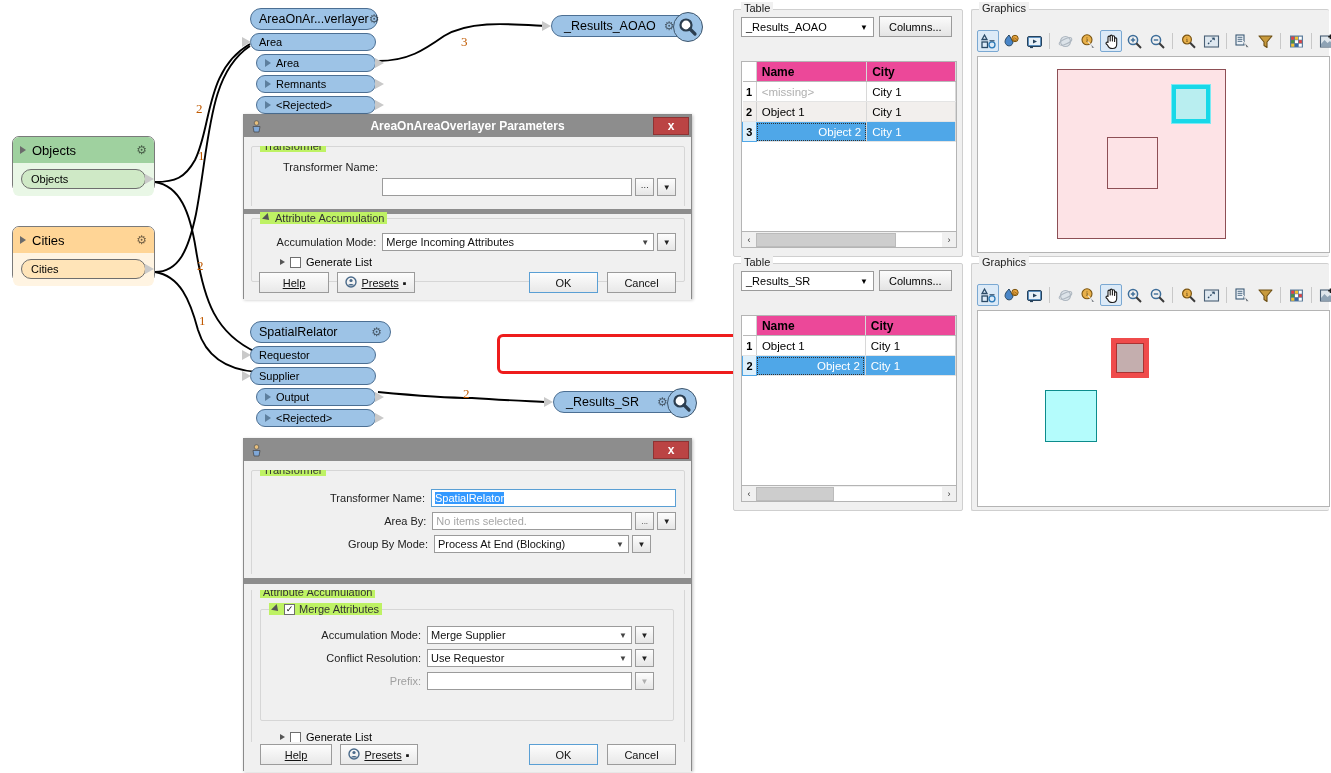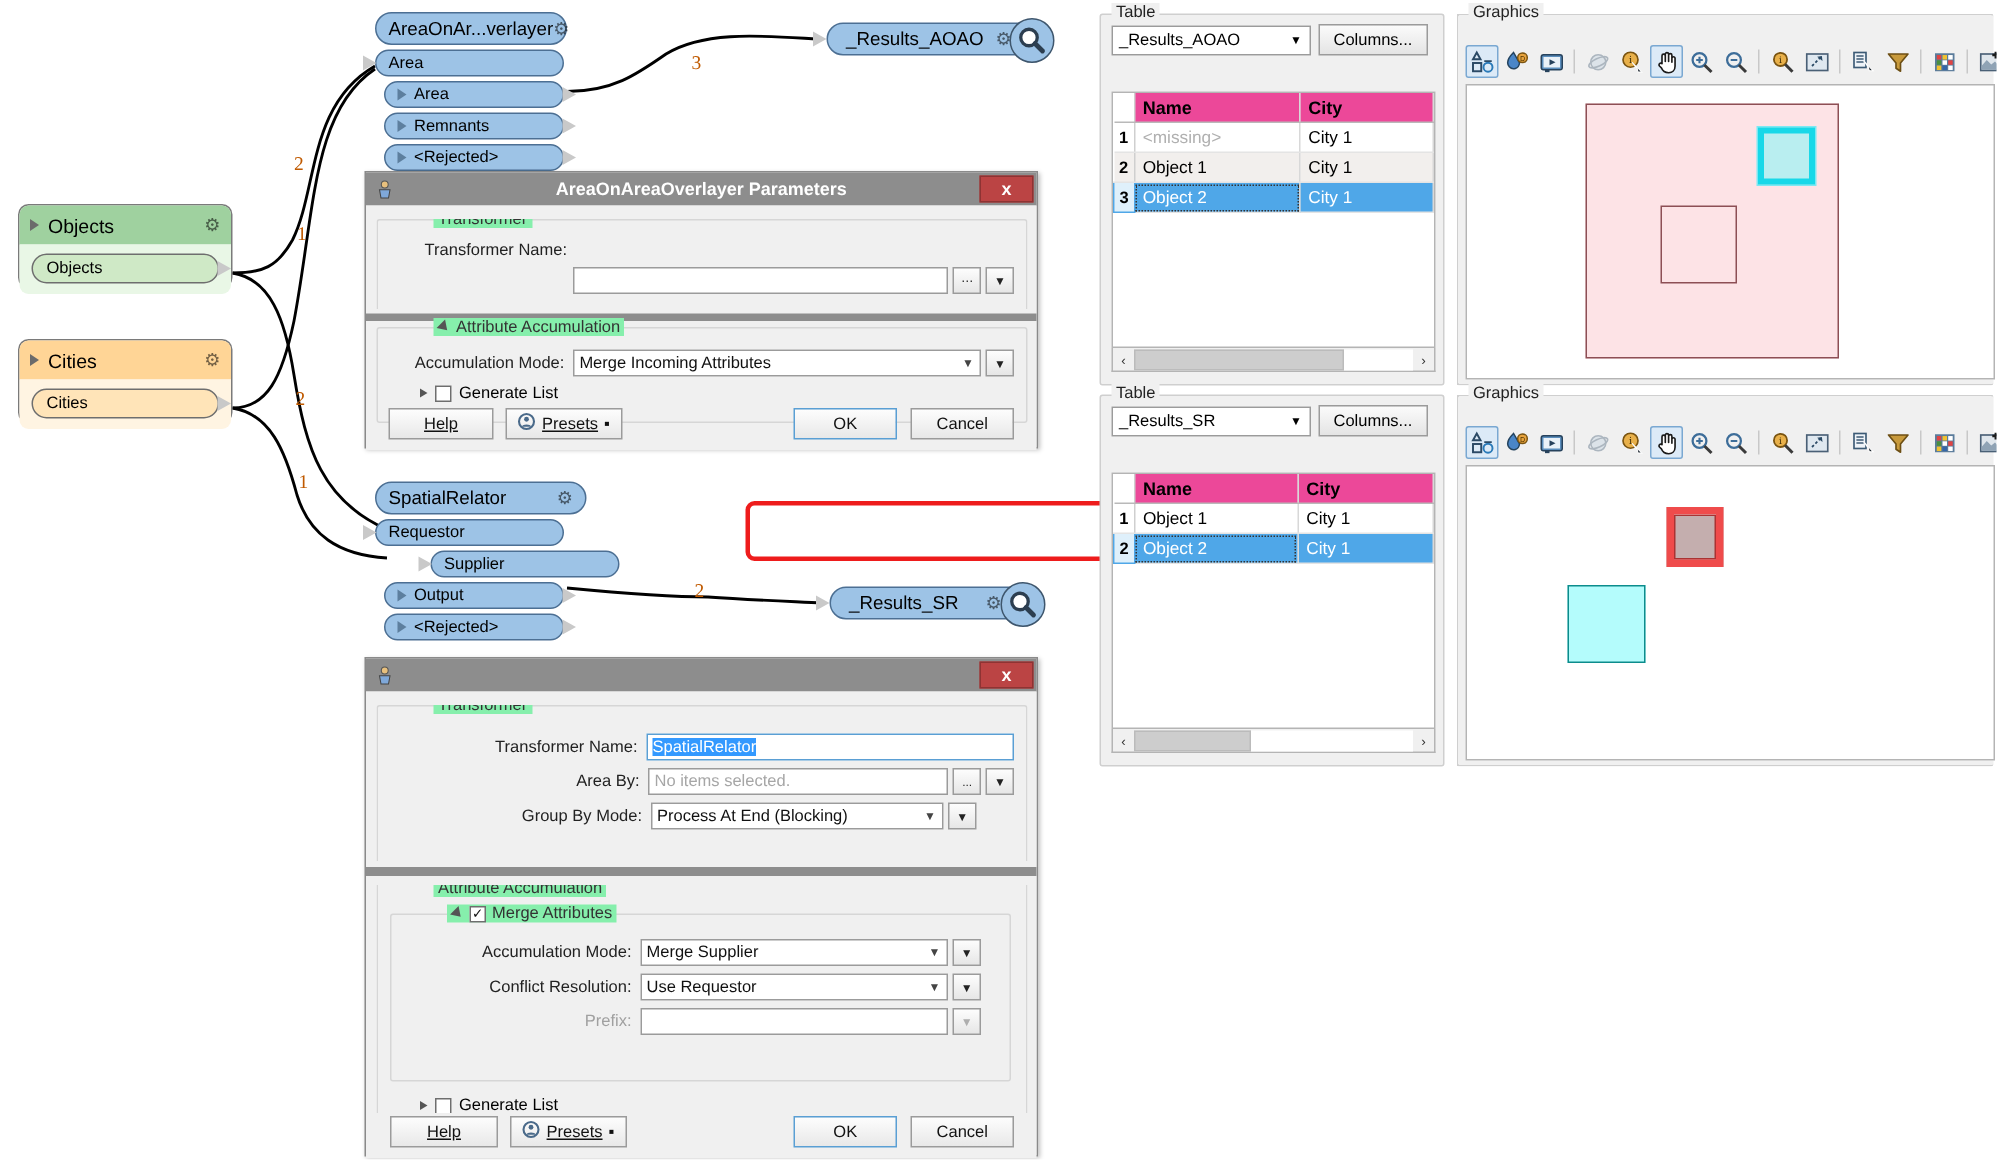--- a/index.html
+++ b/index.html
@@ -65,21 +65,21 @@
   .dlg{position:absolute;background:#f0f0f0;border:1px solid #8a8a8a;box-shadow:1px 1px 3px rgba(0,0,0,.25);box-sizing:border-box;}
   .dlg .titlebar{height:22px;background:#8d8d8d;display:flex;align-items:center;color:#fff;font-size:12px;font-weight:bold;position:relative;}
   .dlg .titlebar .tb-ico{width:18px;height:18px;margin-left:3px;display:flex;align-items:center;justify-content:center;}
   .dlg .titlebar .tb-title{position:absolute;left:0;right:0;text-align:center;pointer-events:none;}
   .dlg .titlebar .tb-close{
     position:absolute;right:2px;top:2px;width:36px;height:18px;background:#b44;color:#fff;
     display:flex;align-items:center;justify-content:center;font-size:12px;font-weight:bold;border:1px solid #8e3333;box-sizing:border-box;
   }
   .dlg .dbody{background:#f0f0f0;padding:6px 8px;box-sizing:border-box;position:relative;}
   .group{border:1px solid #d6d6d6;border-radius:2px;position:relative;padding:10px 8px 8px 8px;box-sizing:border-box;}
-  .group > .glabel{position:absolute;top:-7px;left:8px;background:#86efac;padding:0 3px;font-size:11px;color:#333;margin-left:29px;}
+  .group > .glabel{position:absolute;top:-7px;left:8px;background:#bef264;padding:0 3px;font-size:11px;color:#333;}
   .frow{display:flex;align-items:center;margin-bottom:5px;}
   .frow .flabel{text-align:right;padding-right:6px;font-size:11px;color:#222;white-space:nowrap;}
   .inp{
     height:18px;border:1px solid #9b9b9b;background:#fff;font-size:11px;
     display:flex;align-items:center;padding:0 3px;box-sizing:border-box;flex:1;color:#111;
   }
   .inp.ph{color:#a6a6a6;}
   .inp.sel-text span{background:#3399ff;color:#fff;}
   .combo{position:relative;display:flex;align-items:center;padding-right:16px;}
   .combo .carat{position:absolute;right:4px;top:50%;transform:translateY(-50%);font-size:8px;color:#444;}
@@ -109,21 +109,21 @@
   .tbl-select .carat{position:absolute;right:5px;top:50%;transform:translateY(-50%);font-size:8px;}
   .colsbtn{height:21px;padding:0 9px;border:1px solid #9b9b9b;background:linear-gradient(#fbfbfb,#e4e4e4);display:flex;align-items:center;font-size:11px;box-sizing:border-box;}
   .grid{position:absolute;background:#fff;border:1px solid #b4b4b4;box-sizing:border-box;overflow:hidden;}
   .grid table{border-collapse:collapse;width:100%;font-size:11.5px;}
   .grid th,.grid td{border-right:1px solid #d8d8d8;border-bottom:1px solid #e4e4e4;padding:0 5px;height:19px;text-align:left;font-weight:normal;}
   .grid thead th{background:#ec4899;font-weight:bold;border-bottom:1px solid #b9b9b9;font-size:12px;}
   .grid .rowhdr{width:14px;background:#fff;text-align:center;font-weight:bold;border-right:1px solid #cfcfcf;padding:0;font-size:11px;}
   .grid tr.alt td{background:#f2efed;}
   .grid tr.selrow td{background:#4fa7e8;color:#fff;}
   .grid tr.selrow td.rowhdr{background:#dff0fb;color:#000;border:1px solid #4fa7e8;}
-  .grid td.focuscell{outline:1px dotted #333;outline-offset:-2px;}
+  .grid td.focuscell{outline:1px dotted #333;outline-offset:-2px;text-align:right;}
   .grid td.missing{color:#b0b0b0;}
   .hscroll{position:absolute;height:16px;background:#f0f0f0;border:1px solid #b4b4b4;border-top:none;box-sizing:border-box;display:flex;align-items:center;}
   .hscroll .arw{width:14px;height:14px;display:flex;align-items:center;justify-content:center;font-size:9px;color:#333;}
   .hscroll .track{flex:1;height:14px;background:#fff;position:relative;}
   .hscroll .thumb{position:absolute;top:0;height:14px;background:#cdcdcd;border:1px solid #bbb;box-sizing:border-box;}
 
   .gfx-toolbar{position:absolute;display:flex;align-items:center;gap:1px;}
   .tbi{width:22px;height:22px;display:flex;align-items:center;justify-content:center;box-sizing:border-box;border:1px solid transparent;border-radius:2px;}
   .tbi.active{border:1px solid #7aa8d2;background:#dceaf7;}
   .tbsep{width:1px;height:16px;background:#c8c8c8;margin:0 3px;}
@@ -209,21 +209,21 @@
 
   <div class="tfm" style="left:250px;top:321px;width:141px;">
     <div class="tfm-title">
       <span style="flex:1;">SpatialRelator</span>
       <span class="gear">⚙</span>
     </div>
     <div class="port" style="width:126px;">
       <span class="arrowin" style="left:-9px;top:3px;"></span>
       <span>Requestor</span>
     </div>
-    <div class="port" style="width:126px;margin-left:37px;">
+    <div class="port" style="width:126px;">
       <span class="arrowin" style="left:-9px;top:3px;"></span>
       <span>Supplier</span>
     </div>
     <div class="port" style="width:120px;margin-left:6px;">
       <span class="ptri"></span>
       <span>Output</span>
       <span class="arrowout" style="right:-9px;top:3px;"></span>
     </div>
     <div class="port" style="width:120px;margin-left:6px;">
       <span class="ptri"></span>

